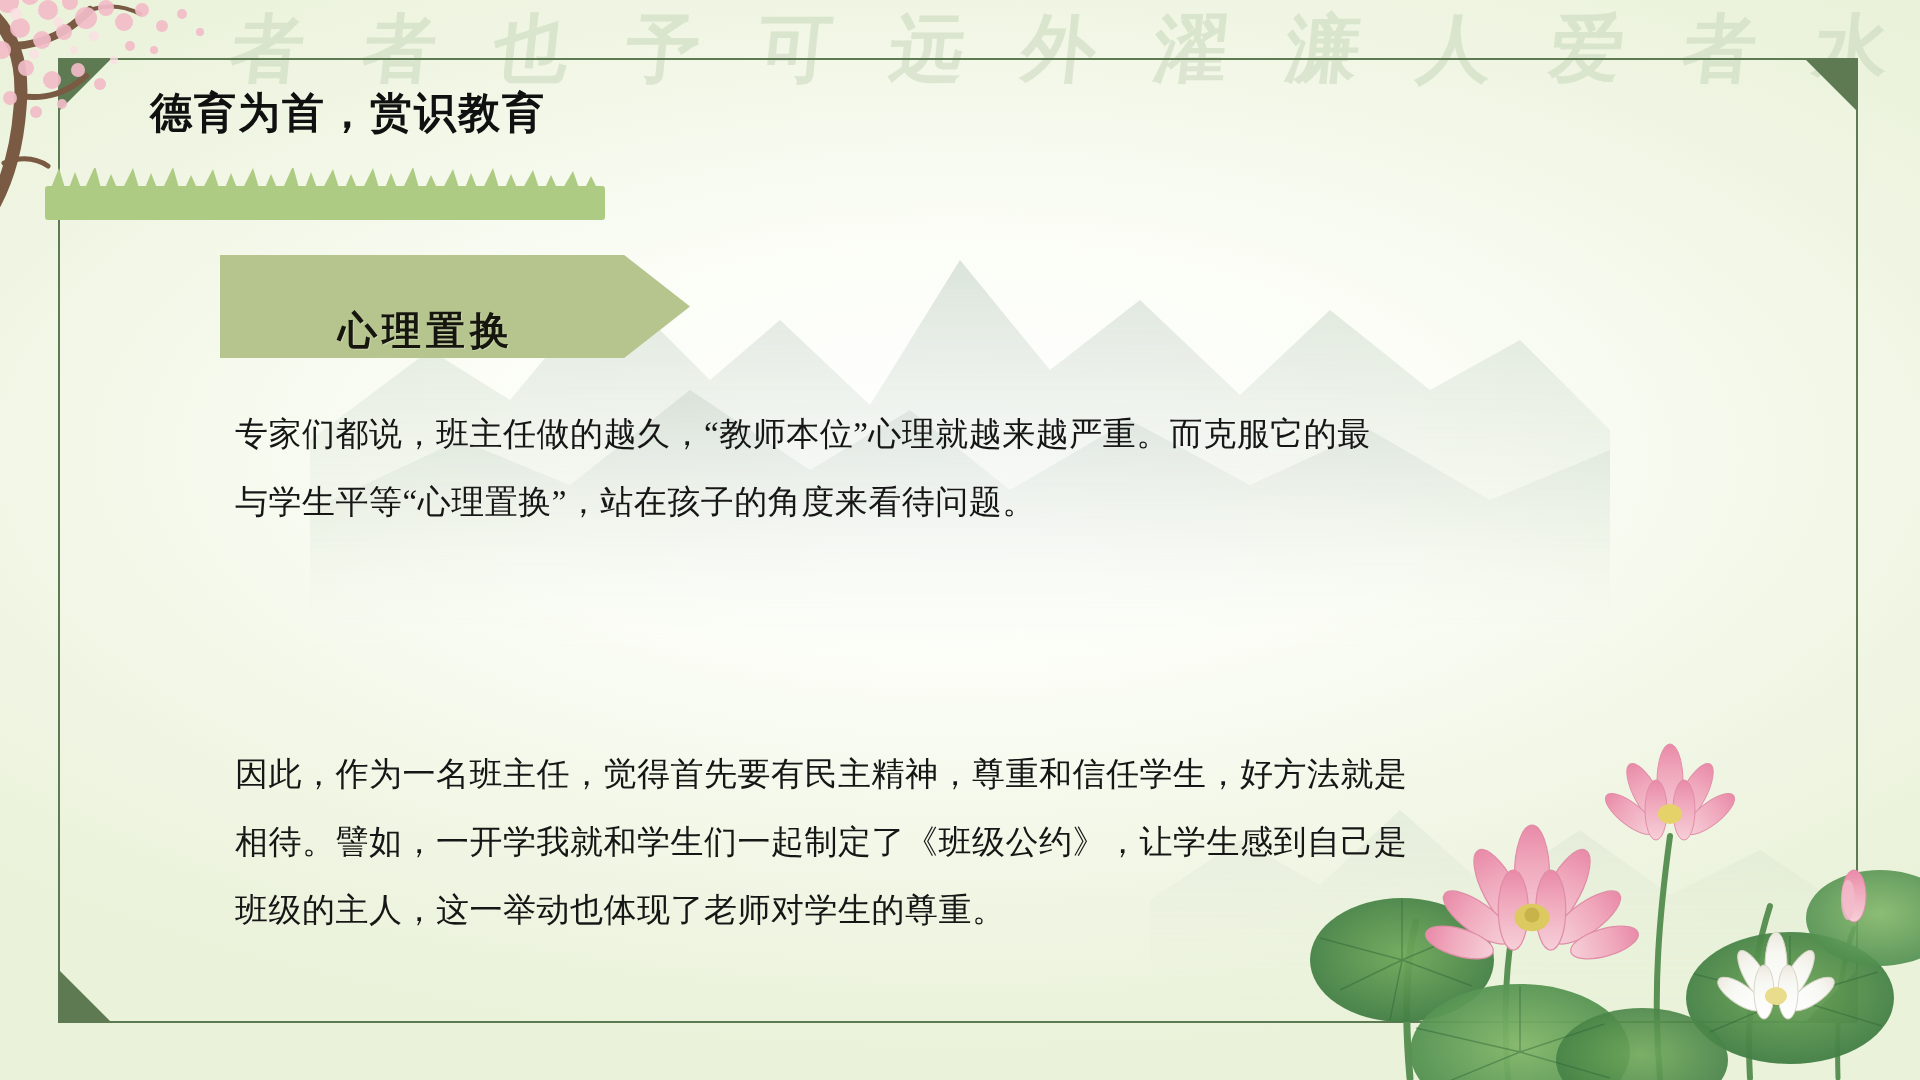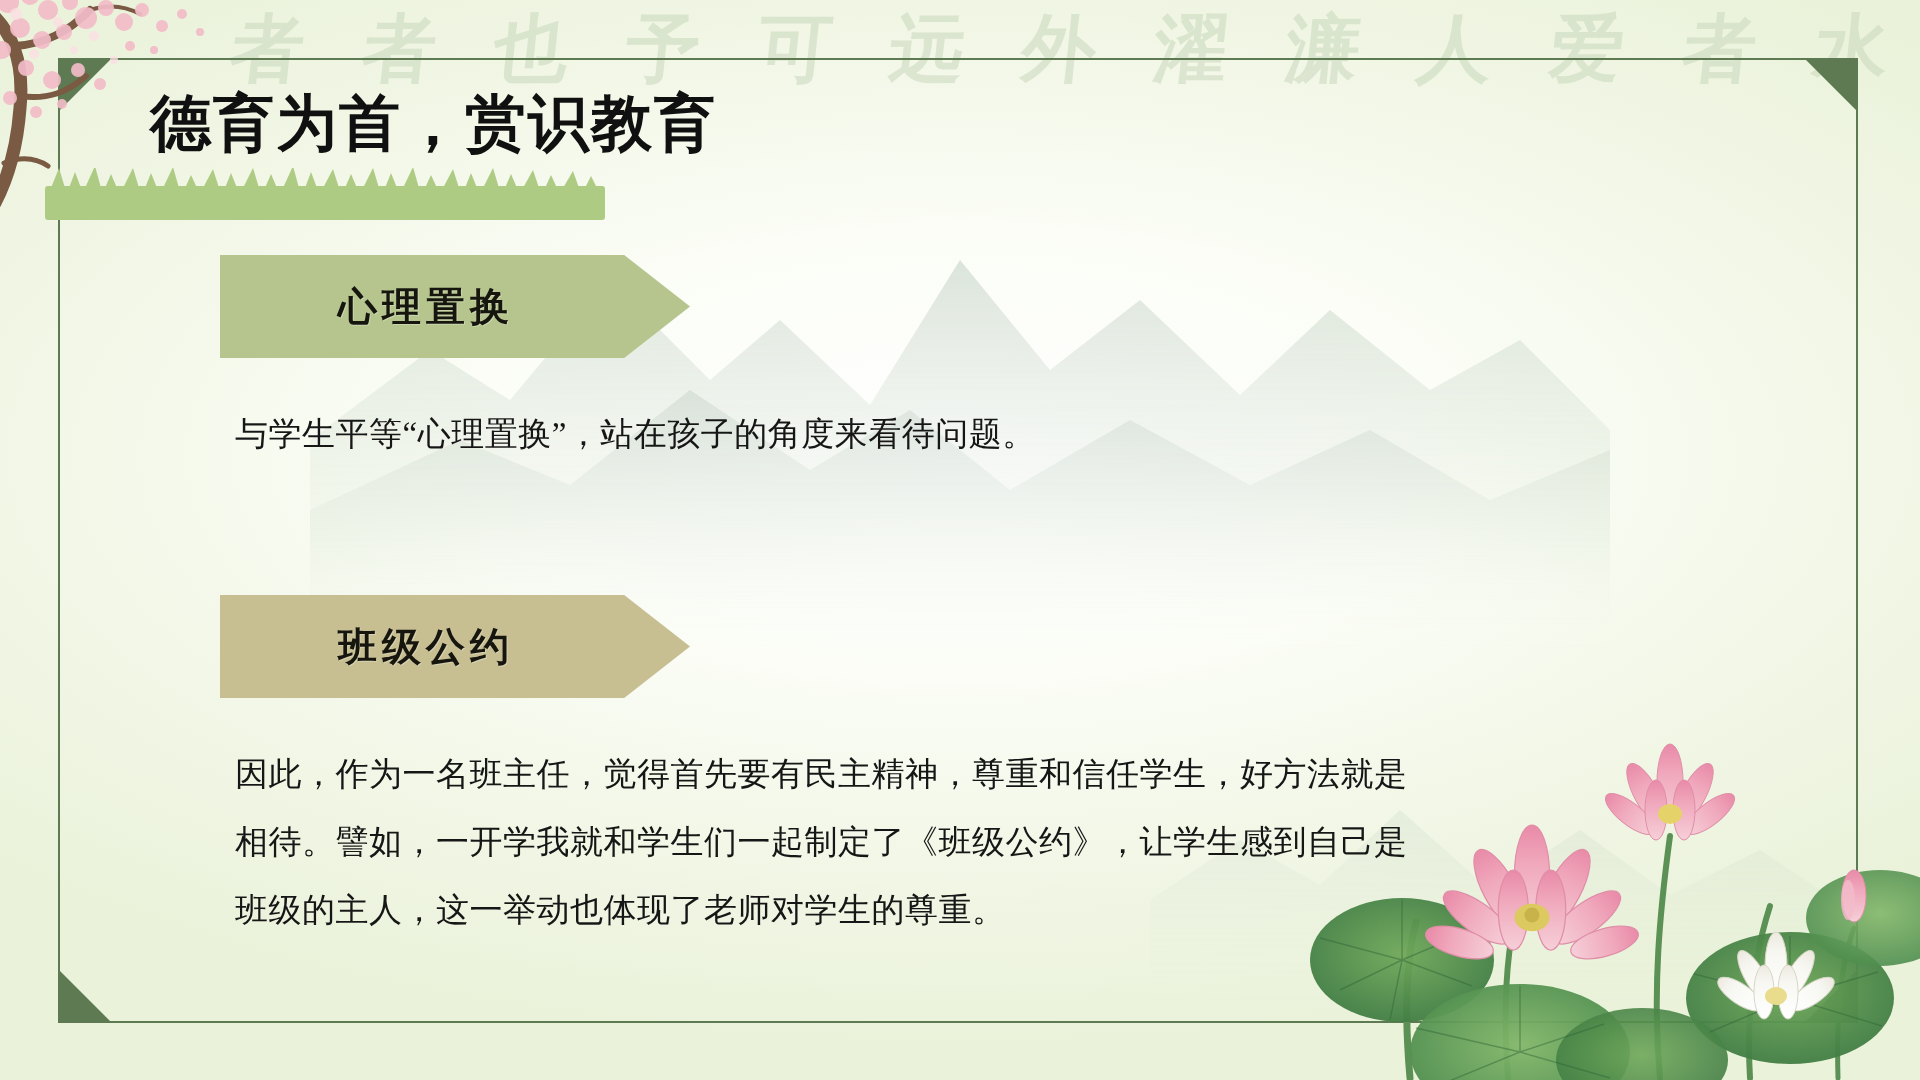--- a/index.html
+++ b/index.html
@@ -90,21 +90,21 @@
 
   
   .title-wrap {
     position: absolute;
     left: 150px;
     top: 90px;
     width: 900px;
     height: 120px;
   }
   .page-title {
-    font-size: 61px;
+    font-size: 42px;
     font-weight: 700;
     color: #101010;
     letter-spacing: 2px;
     font-family: "Liberation Serif", "DejaVu Serif", serif;
     line-height: 1.1;
     white-space: nowrap;
   }
   .grass {
     position: absolute;
     left: -105px;
@@ -123,21 +123,21 @@
     height: 230px;
     pointer-events: none;
   }
 
   
   .banner {
     position: absolute;
     height: 103px;
     width: 470px;
     display: flex;
-    align-items: center;
+    align-items: flex-end;
     justify-content: center;
     box-sizing: border-box;
     padding-right: 58px;
     clip-path: polygon(0 0, 86% 0, 100% 50%, 86% 100%, 0 100%);
   }
   .banner-label {
     font-size: 39px;
     font-weight: 700;
     color: #16160f;
     letter-spacing: 5px;
@@ -308,26 +308,24 @@
           <path d="M540 20 L546 8 L552 20 Z"></path>
       </g>
     </svg>
   </div>
 
   <div class="banner" id="banner-1" style="background:#b5c58d;">
     <span class="banner-label">心理置换</span>
   </div>
 
   <div class="para" id="para-1">
+    <span class="para-line">专家们都说，班主任做的越久，“教师本位”心理就越来越严重。而克服它的最</span>
     <span class="para-line">与学生平等“心理置换”，站在孩子的角度来看待问题。</span>
   </div>
 
-  <div class="banner" id="banner-2" style="background:#c7bf92;">
-    <span class="banner-label">班级公约</span>
-  </div>
 
   <div class="para" id="para-2">
     <span class="para-line">因此，作为一名班主任，觉得首先要有民主精神，尊重和信任学生，好方法就是</span>
     <span class="para-line">相待。譬如，一开学我就和学生们一起制定了《班级公约》，让学生感到自己是</span>
     <span class="para-line">班级的主人，这一举动也体现了老师对学生的尊重。</span>
   </div>
 
   <svg class="lotus" viewBox="0 0 730 420">
     <defs>
       <radialGradient id="padg" cx="50%" cy="45%" r="60%">

